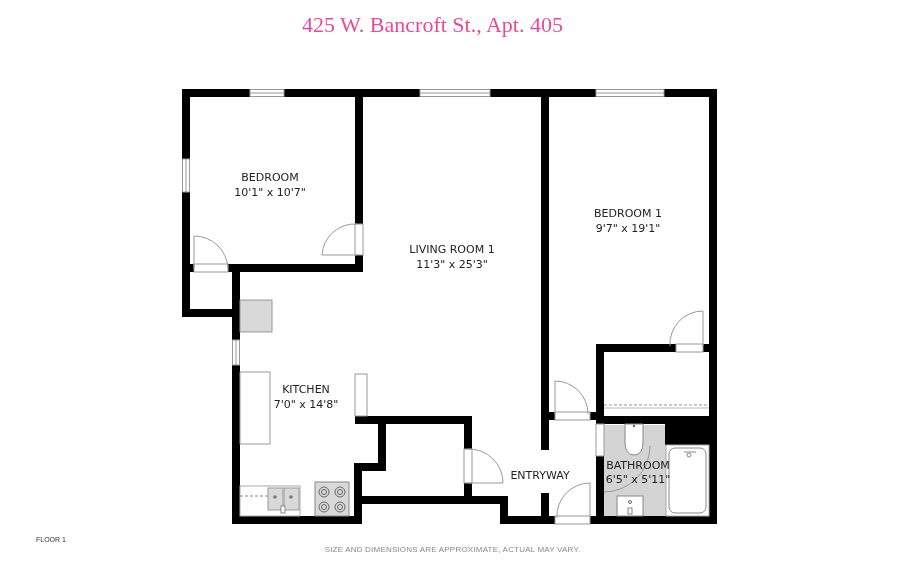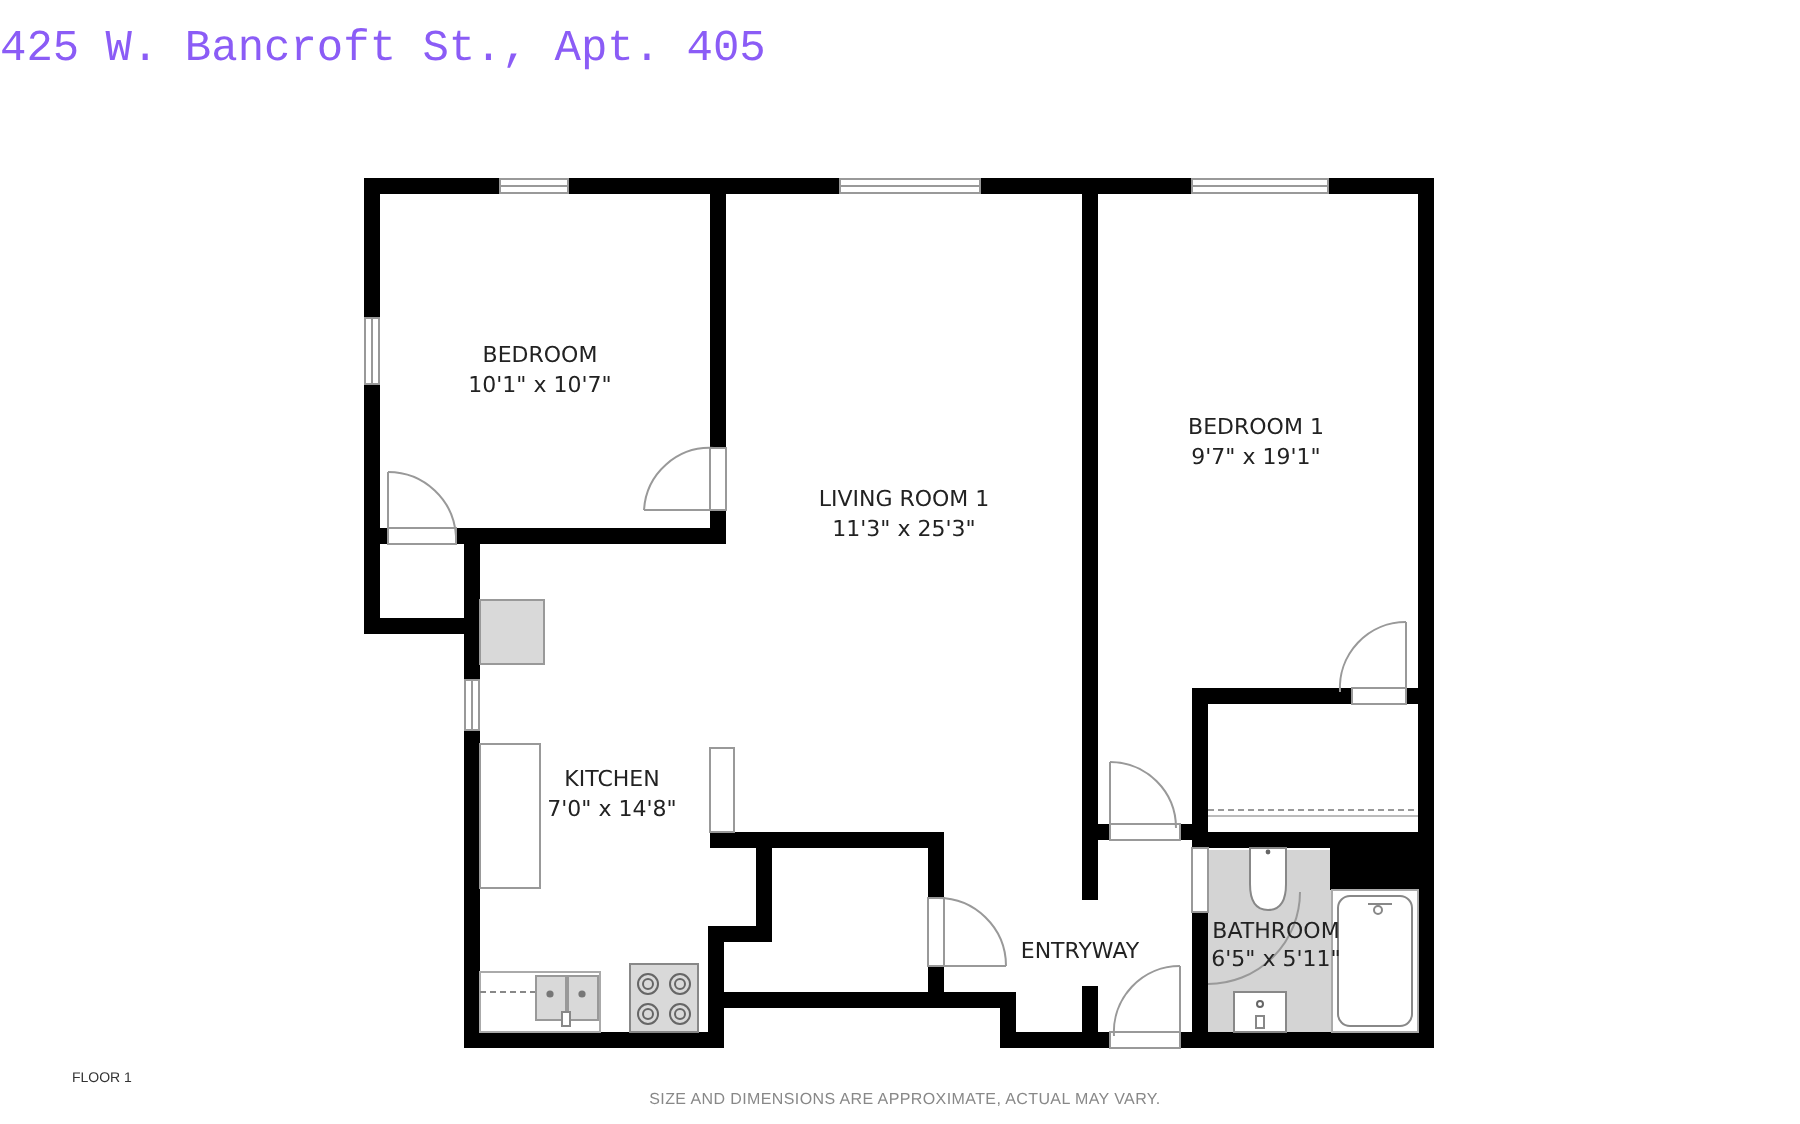--- a/index.html
+++ b/index.html
@@ -1,17 +1,17 @@
 <!DOCTYPE html>
 <html><head>
 <meta charset="utf-8">
 <style>
   html, body { margin:0; padding:0; background:#ffffff; }
   body { width:900px; height:562px; position:relative; overflow:hidden; font-family:"DejaVu Sans", sans-serif; }
-  .title { position:absolute; left:0; top:12px; width:865px; font-family:Liberation Mono, monospace; font-size:22px; color:#8b5cf6; }
+  .title { position:absolute; left:0; top:12px; width:865px; text-align:center; font-family:Liberation Serif, serif; font-size:22px; color:#ec4899; }
   .floor-label { position:absolute; left:36px; top:536px; font-family:"Liberation Sans", sans-serif; font-size:7px; color:#333; }
   .disclaimer { position:absolute; left:0; top:545px; width:905px; text-align:center; font-family:"Liberation Sans", sans-serif; font-size:8px; color:#888; letter-spacing:0.2px; }
   svg { position:absolute; left:0; top:0; }
   .room-label { font-family:"DejaVu Sans", sans-serif; font-size:11px; fill:#222; }
 </style>
 </head>
 <body>
 
 <div class="title">425 W. Bancroft St., Apt. 405</div>
 

